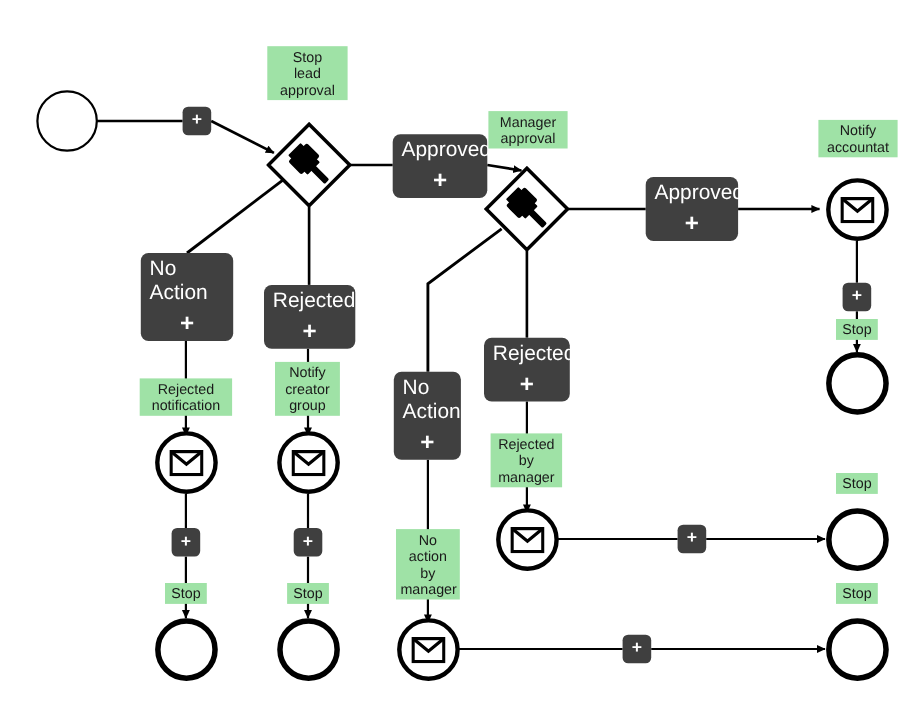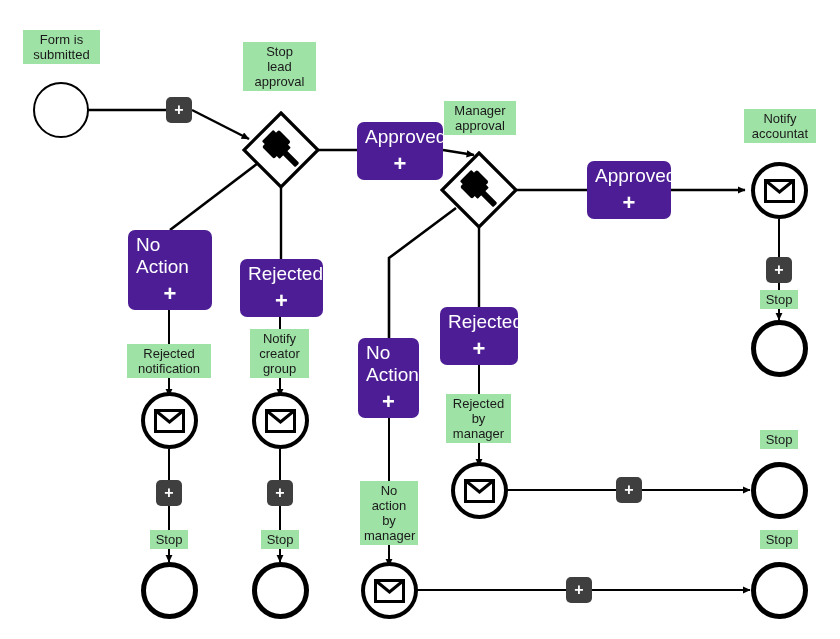--- a/index.html
+++ b/index.html
@@ -37,21 +37,21 @@
     line-height: 15px;
     text-align: center;
     padding: 2px 4px;
     box-sizing: border-box;
     white-space: pre-line;
     z-index: 5;
   }
 
   
   .task {
-    background: #4c1d95;
+    background: #404040;
     border-radius: 7px;
     color: #ffffff;
     box-sizing: border-box;
     z-index: 4;
   }
   .task .task-title {
     position: absolute;
     left: 8px;
     top: 4px;
     right: 6px;
@@ -162,22 +162,20 @@
 
       <line x1="479" y1="365" x2="479" y2="466" stroke-width="2" marker-end="url(#arrow)"></line>
       <line x1="507" y1="490" x2="616" y2="490" stroke-width="2"></line>
       <line x1="642" y1="490" x2="750" y2="490" stroke-width="2" marker-end="url(#arrow)"></line>
 
       <line x1="779" y1="219" x2="779" y2="257" stroke-width="2"></line>
       <line x1="779" y1="283" x2="779" y2="320" stroke-width="2" marker-end="url(#arrow)"></line>
     </g>
   </svg>
 
-  <div class="node label-box" style="left:23px; top:30px; width:77px;">Form is
-submitted</div>
 
   <div class="node label-box" style="left:243px; top:42px; width:73px;">Stop
 lead
 approval</div>
 
   <div class="node label-box" style="left:444px; top:101px; width:72px;">Manager
 approval</div>
 
   <div class="node label-box" style="left:744px; top:109px; width:72px;">Notify
 accountat</div>

